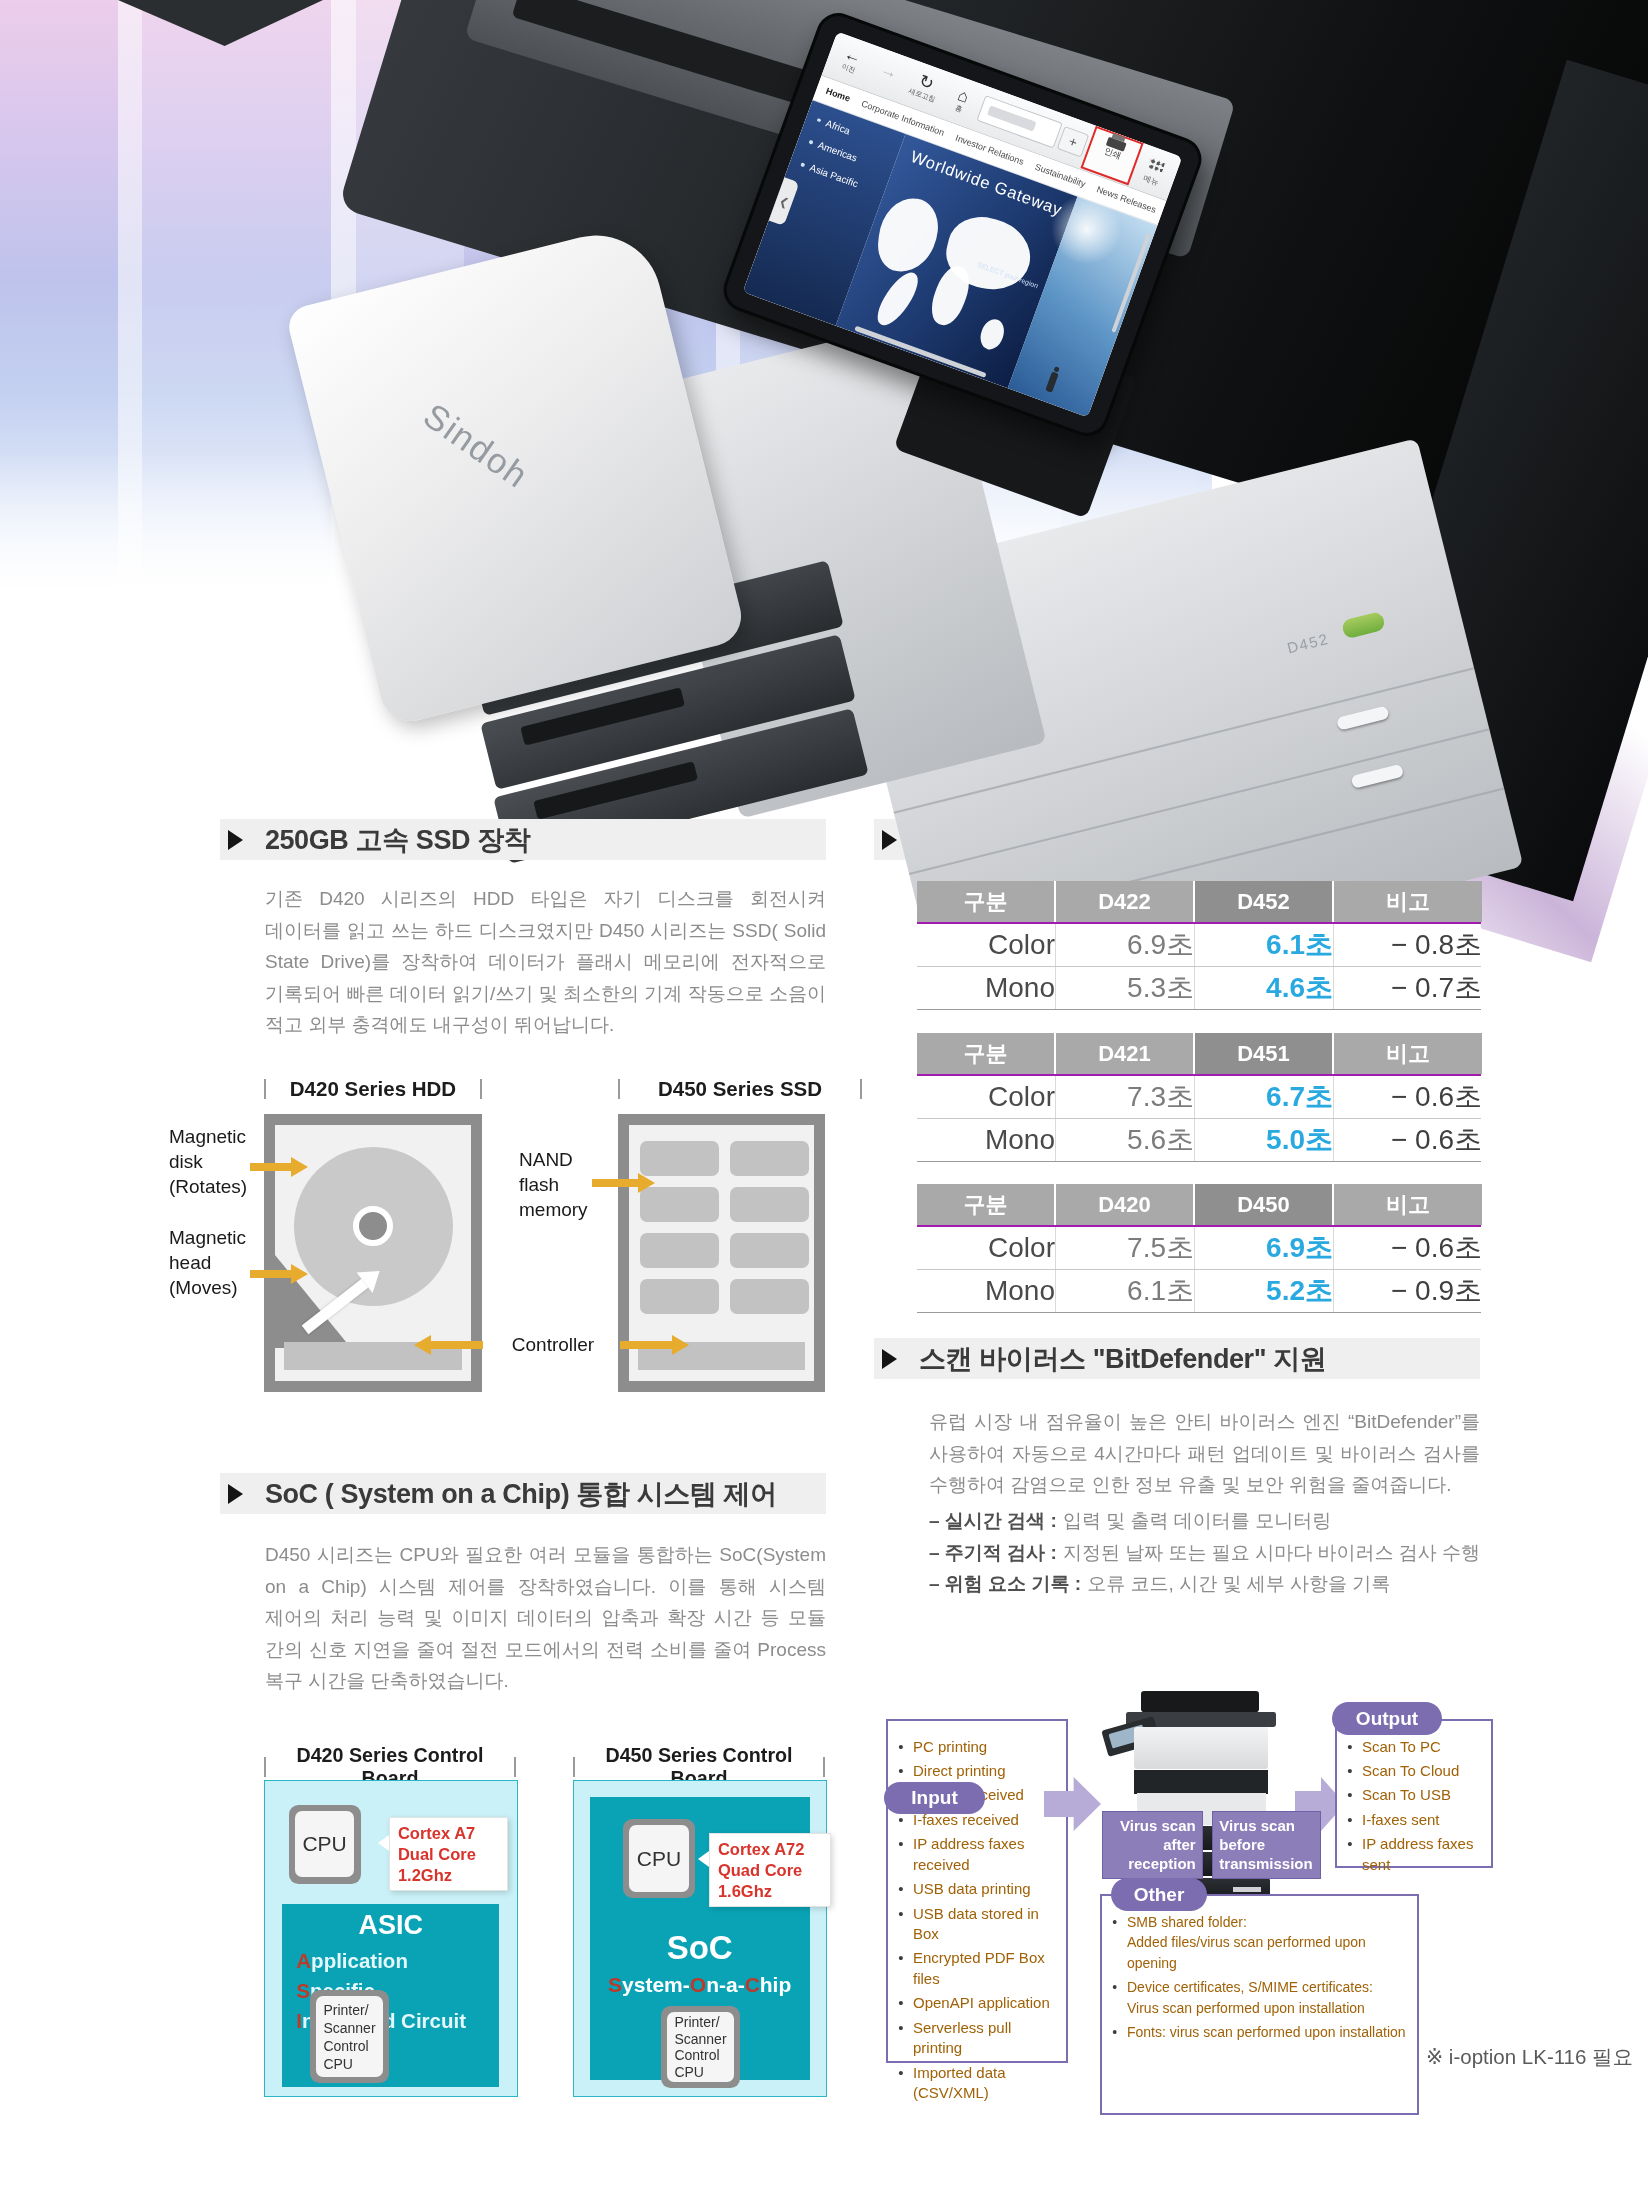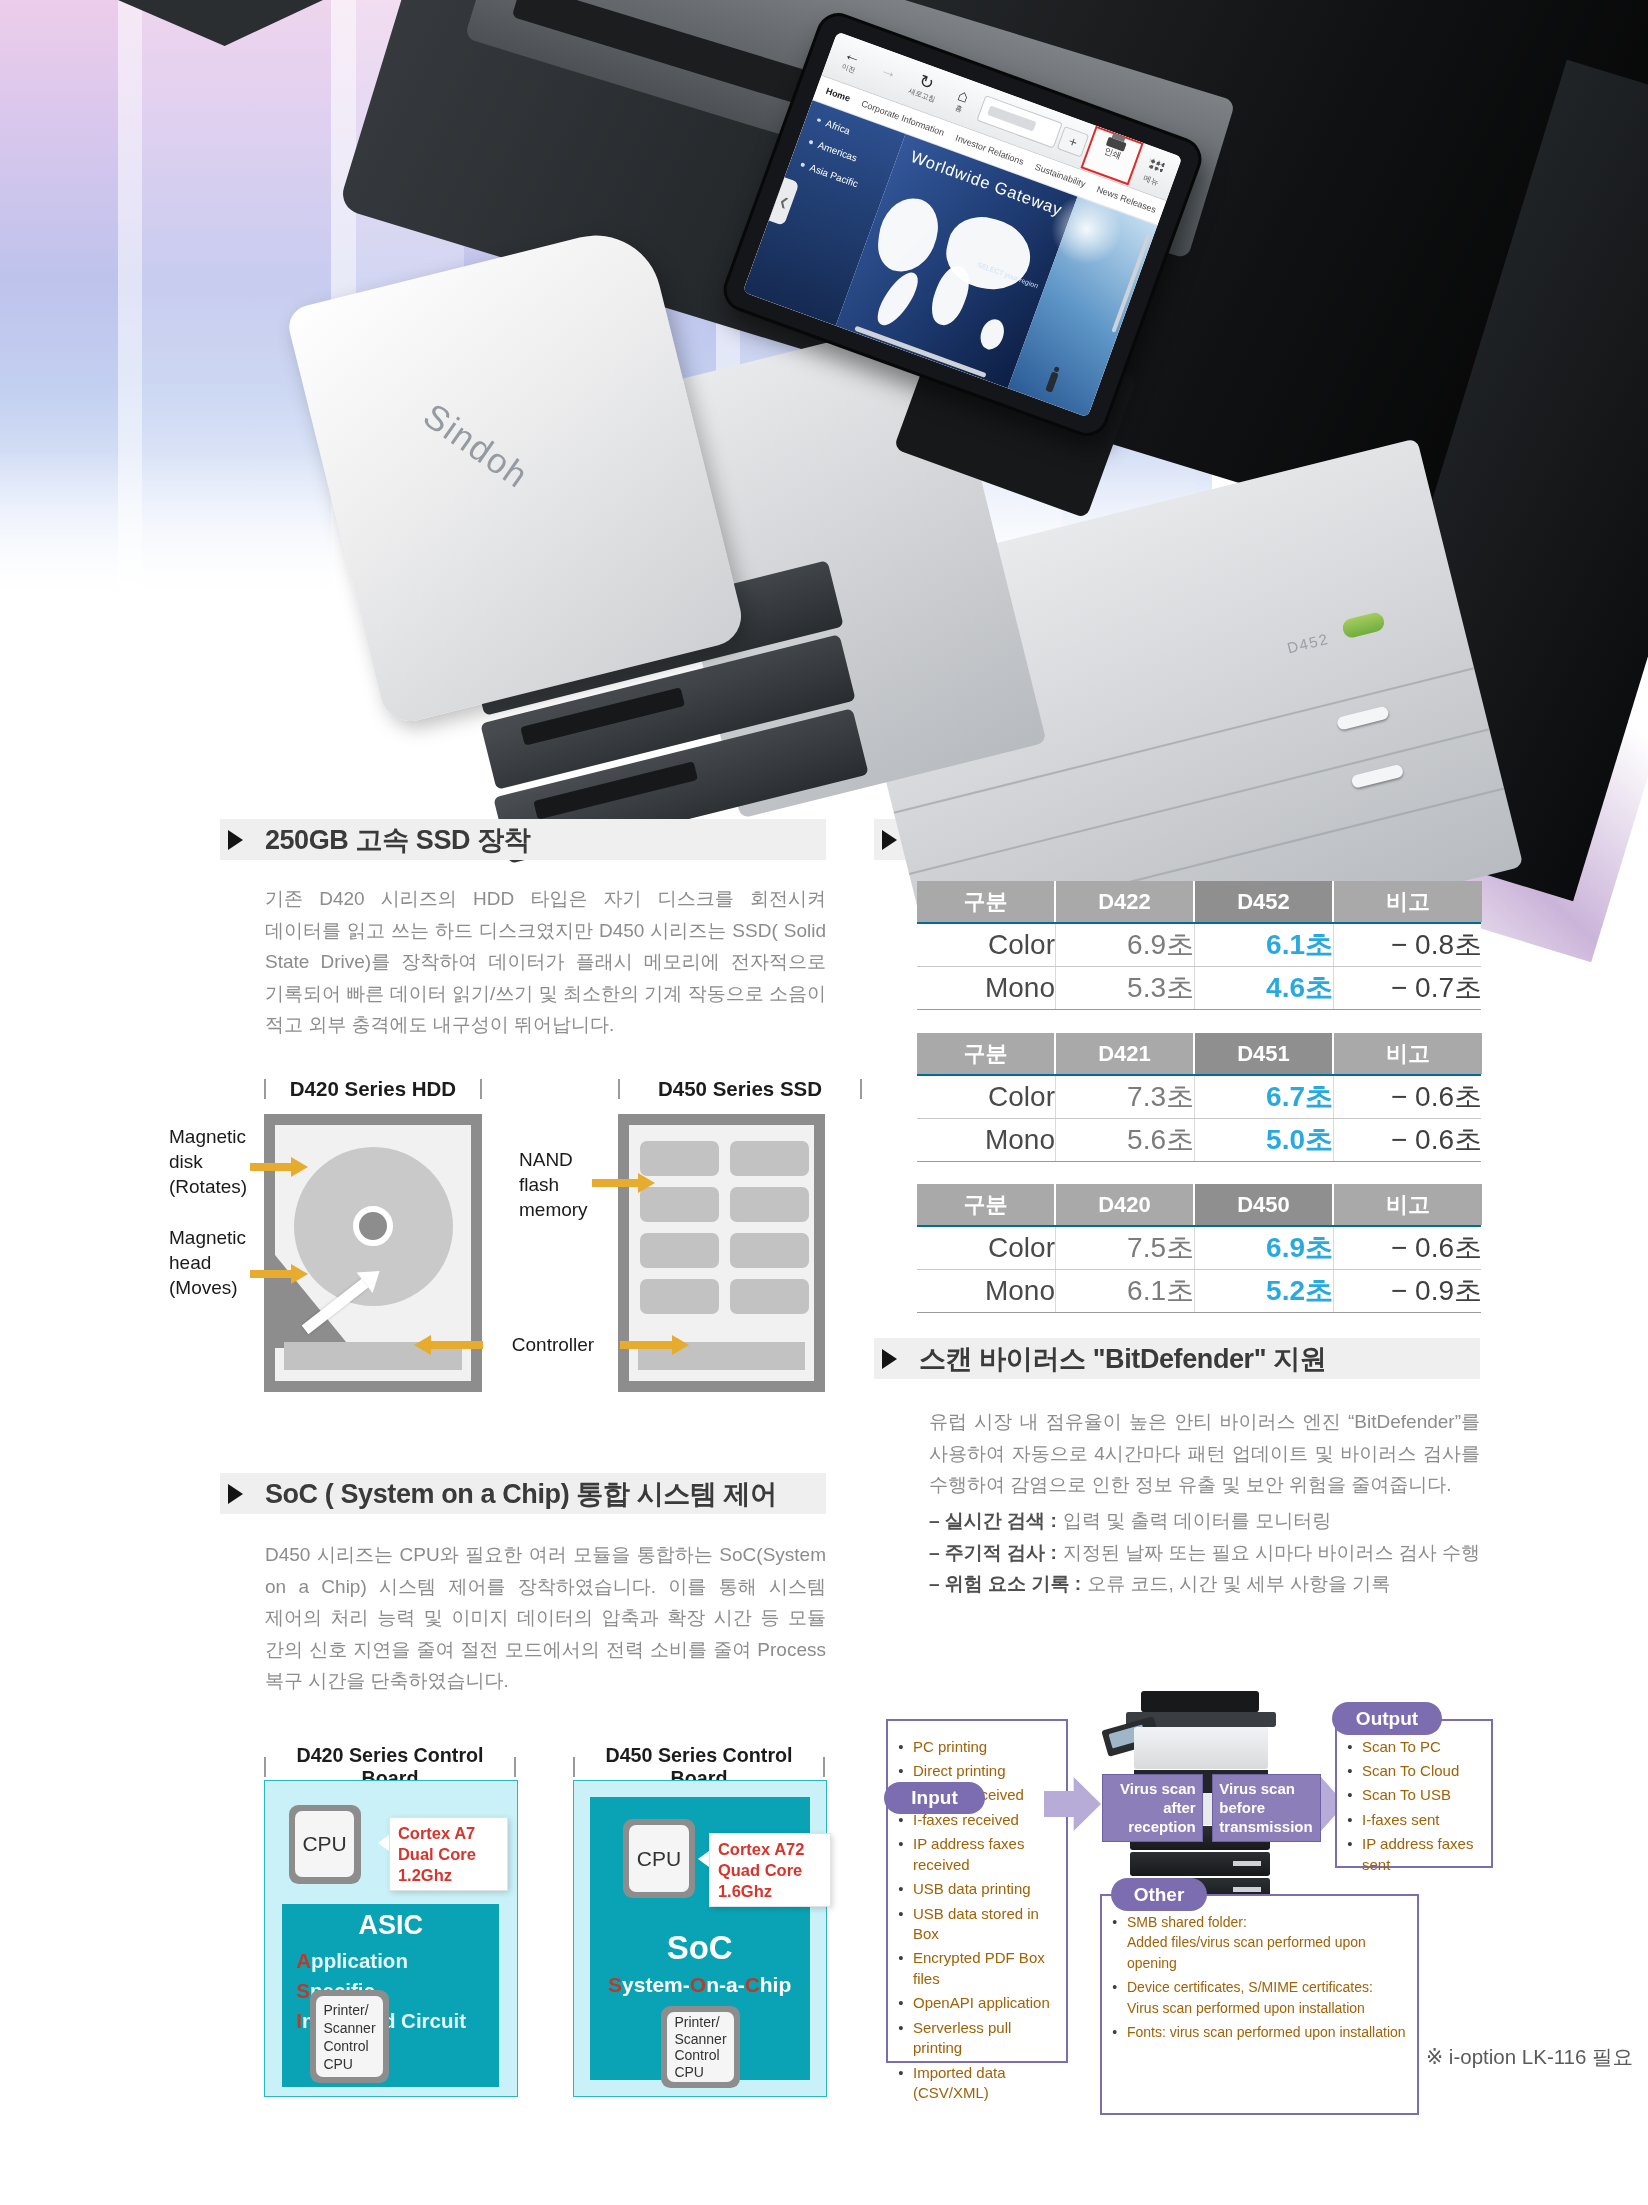--- a/index.html
+++ b/index.html
@@ -125,21 +125,21 @@
   #gtri{position:absolute;left:0;bottom:33px;width:0;height:0;border-bottom:93px solid #8d8d8d;border-right:76px solid transparent;}
   #warrow{position:absolute;left:22px;bottom:69px;width:76px;height:11px;background:#fff;transform:rotate(-38deg);
     box-shadow:0 0 3.1px rgba(0,0,0,.2);}
   #warrow::after{content:"";position:absolute;right:-19px;top:-7.9px;border-left:19px solid #fff;
     border-top:13.4px solid transparent;border-bottom:13.4px solid transparent;}
   .ctrlbar{position:absolute;left:9.4px;right:9.4px;bottom:11px;height:28px;background:#c2c2c2;}
   .chips{position:absolute;left:11px;top:15.7px;display:grid;grid-template-columns:79px 79px;gap:11px;}
   .chips div{width:79px;height:35px;background:#c2c2c2;border-radius:7px;}
 
   
-  .spec-table{position:absolute;width:564px;border-bottom:1.6px solid #9b9b9b;z-index:2;background:#0369a1;}
+  .spec-table{position:absolute;width:564px;border-bottom:1.6px solid #9b9b9b;z-index:2;background:#a21caf;}
   .t-head{display:grid;grid-template-columns:139px 139px 139px 148px;margin-bottom:1.6px;}
   .th{background:#a9a9a9;border-right:2.4px solid #fff;color:#fff;font-weight:bold;font-size:22px;
       line-height:41px;text-align:center;}
   .th.dark{background:#8f8f8f;}
   .th.last{border-right:none;}
   .t-row{display:grid;grid-template-columns:139px 139px 139px 148px;background:#fff;}
   .t-row + .t-row{border-top:0.8px solid #c8c8c8;}
   .td{font-size:28px;line-height:42px;text-align:right;border-right:0.8px solid #d9d9d9;}
   .td.c1{color:#4a4a4a;}
   .td.c2{color:#7c7c7c;}
@@ -170,21 +170,21 @@
   
   .pill{position:absolute;background:#7b6db0;color:#fff;border-radius:19px;display:flex;align-items:center;
     justify-content:center;font-size:19px;font-weight:bold;z-index:4;}
   .flowbox{position:absolute;border:2.4px solid #7b6db0;background:#fff;z-index:2;}
   .flist{margin:0;padding:15.7px 4.7px 0 0;list-style:none;}
   .flist li{position:relative;font-size:15px;line-height:20.5px;color:#a16207;padding-left:25px;margin-bottom:3.9px;
     white-space:pre-line;}
   .flist li::before{content:"•";position:absolute;left:10.2px;color:#3f3f3f;}
   .flist.small li{font-size:14px;}
   .vbox{position:absolute;background:#8c7eb9;border:1.6px solid #6f61a6;color:#fff;font-size:15px;font-weight:bold;
-    line-height:19px;padding:3.9px 6.3px;z-index:3;white-space:pre-line;box-sizing:border-box;}
+    line-height:19px;padding:3.9px 6.3px;z-index:3;white-space:pre-line;box-sizing:border-box;margin-top:37px;}
   .farrow{position:absolute;background:#b7abd8;z-index:2;
     clip-path:polygon(0 26%,52% 26%,52% 0,100% 50%,52% 100%,52% 74%,0 74%);}
   #flownote{position:absolute;font-size:20.5px;color:#5a5a5a;z-index:2;}
 
   
   #sprinter{position:absolute;z-index:1;}
   #sprinter .pc{position:absolute;}
 </style>
 </head>
 <body>

